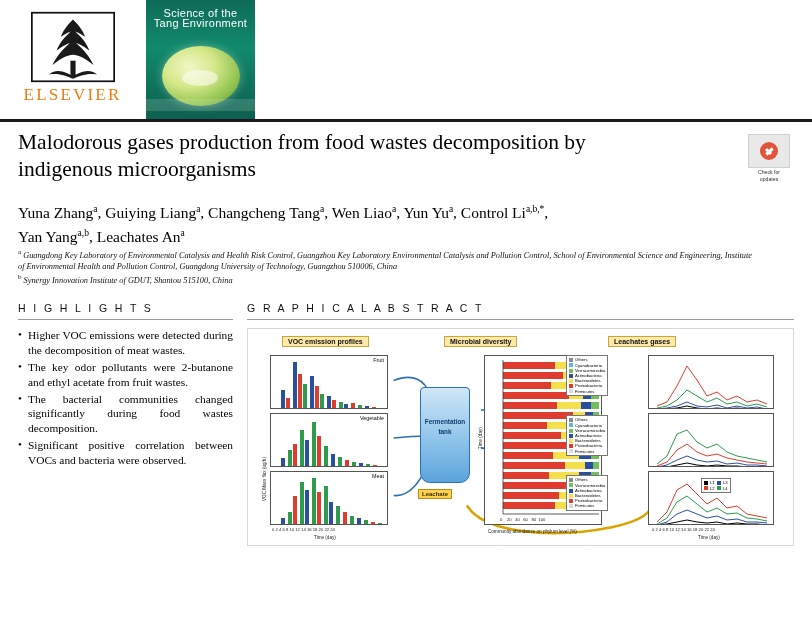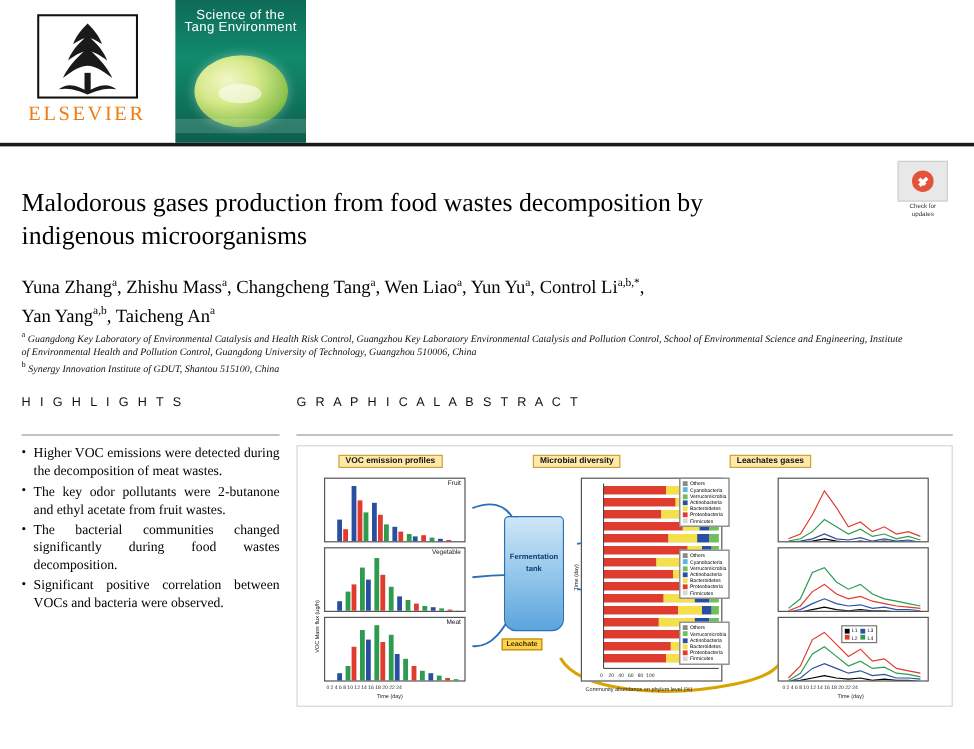--- a/index.html
+++ b/index.html
@@ -102,21 +102,21 @@
     width:36px; height:16px; border-radius:50%;
     background: rgba(255,255,255,.55);
   }
   .cover-band {
     position:absolute; left:0; right:0; bottom:8px; height:12px;
     background: rgba(255,255,255,.15);
   }
 
   
   .article {
-    padding: 28px 18px 0 18px;
+    padding: 1px 18px 0 18px;
     position: relative;
   }
   .article-title {
     font-family: "Liberation Serif", serif;
     font-size: 21.5px;
     line-height: 27px;
     max-width: 640px;
     margin: 6px 0 16px 0;
     font-weight: 400;
   }
@@ -178,21 +178,21 @@
     padding: 0 18px;
     gap: 14px;
   }
   .col-highlights { width: 215px; flex: 0 0 215px; }
   .col-abstract { flex: 1 1 auto; }
   .sec-head {
     font-family: "Liberation Sans", sans-serif;
     font-size: 10.5px;
     letter-spacing: 2.4px;
     color: #111;
-    padding-bottom: 21px;
+    padding-bottom: 5px;
     border-bottom: 1px solid #9a9a9a;
     margin-bottom: 8px;
   }
   .hl-list { margin: 0; padding: 0; list-style: none; }
   .hl-list li {
     position: relative;
     padding-left: 10px;
     font-family: "Liberation Serif", serif;
     font-size: 11.4px;
     line-height: 14.4px;
@@ -332,27 +332,27 @@
       <div class="crossmark-circle"></div>
     </div>
     <div class="crossmark-label">Check for</div>
     <div class="crossmark-label">updates</div>
   </div>
 
   <h1 class="article-title">Malodorous gases production from food wastes decomposition by indigenous microorganisms</h1>
 
   <div class="authors">
     <span>Yuna Zhang</span><sup>a</sup>,
-    <span>Zhishu Mass</span><sup>a</sup>,
+    <span>Guiying Liang</span><sup>a</sup>,
     <span>Changcheng Tang</span><sup>a</sup>,
     <span>Wen Liao</span><sup>a</sup>,
     <span>Yun Yu</span><sup>a</sup>,
     <span>Control Li</span><sup>a,b,*</sup>,<br>
     <span>Yan Yang</span><sup>a,b</sup>,
-    <span>Taicheng An</span><sup>a</sup>
+    <span>Leachates An</span><sup>a</sup>
   </div>
 
   <div class="affiliations">
     <div>
       <sup>a</sup>
       <span>Guangdong Key Laboratory of Environmental Catalysis and Health Risk Control, Guangzhou Key Laboratory Environmental Catalysis and Pollution Control, School of Environmental Science and Engineering, Institute of Environmental Health and Pollution Control, Guangdong University of Technology, Guangzhou 510006, China</span>
     </div>
     <div>
       <sup>b</sup>
       <span>Synergy Innovation Institute of GDUT, Shantou 515100, China</span>

